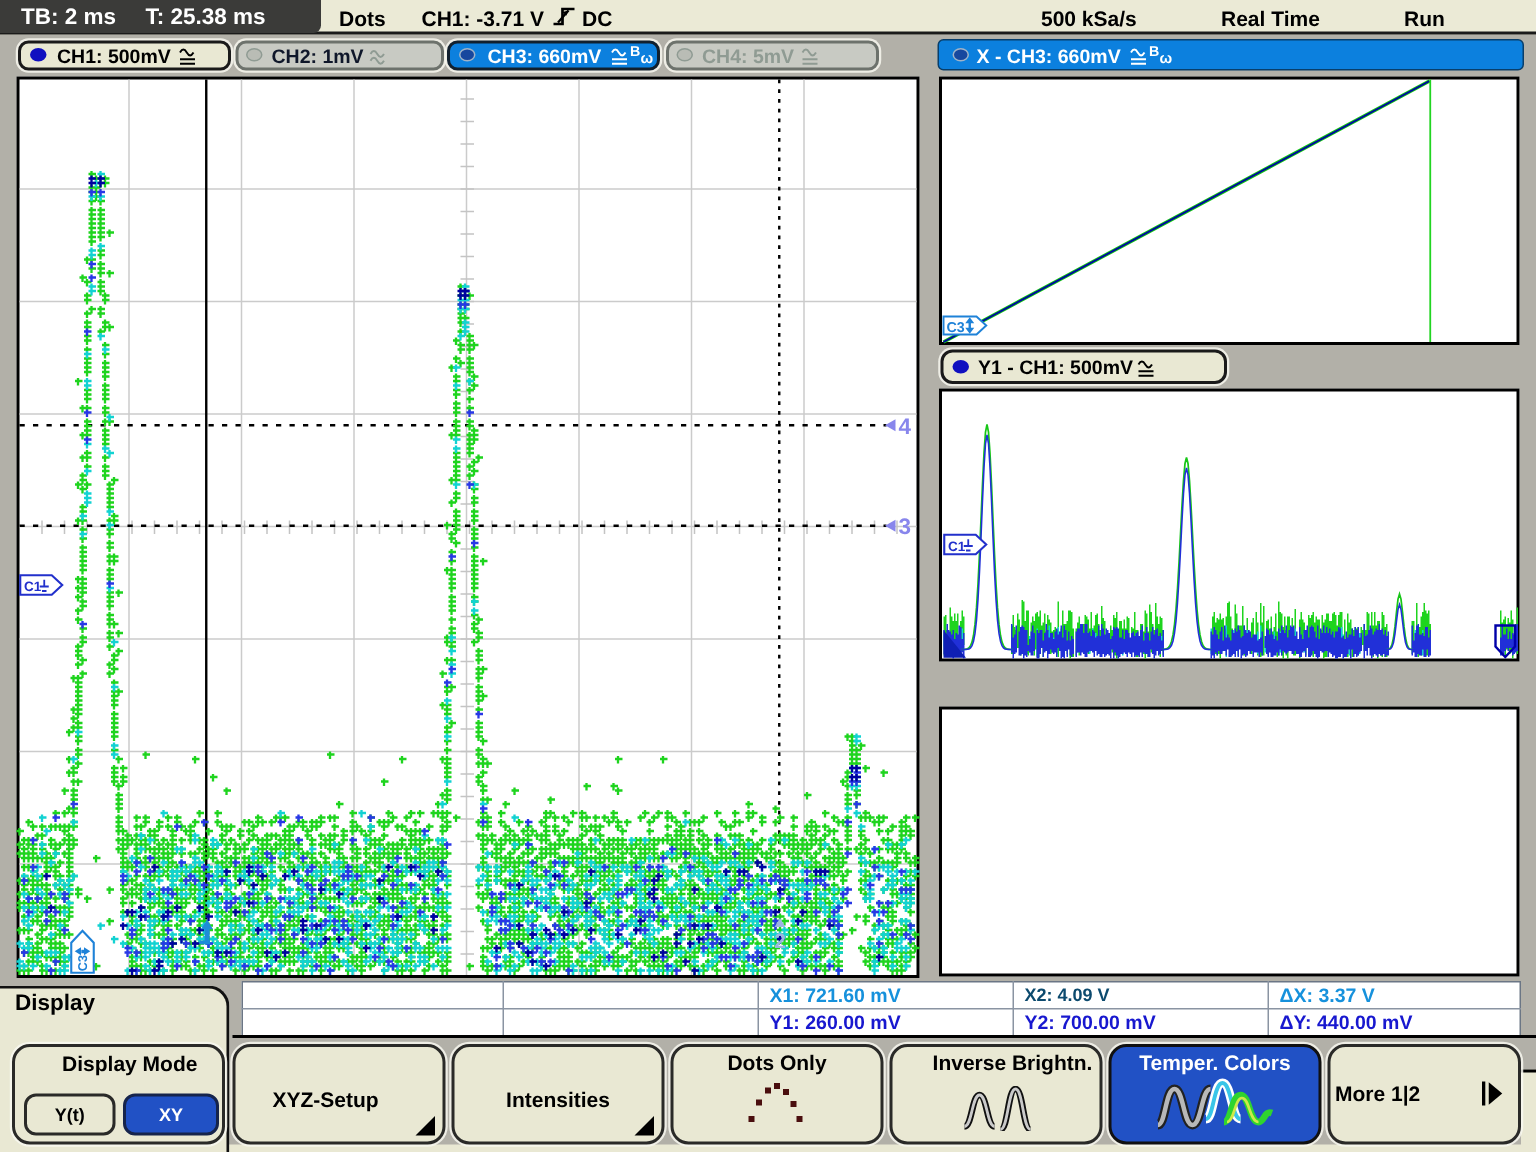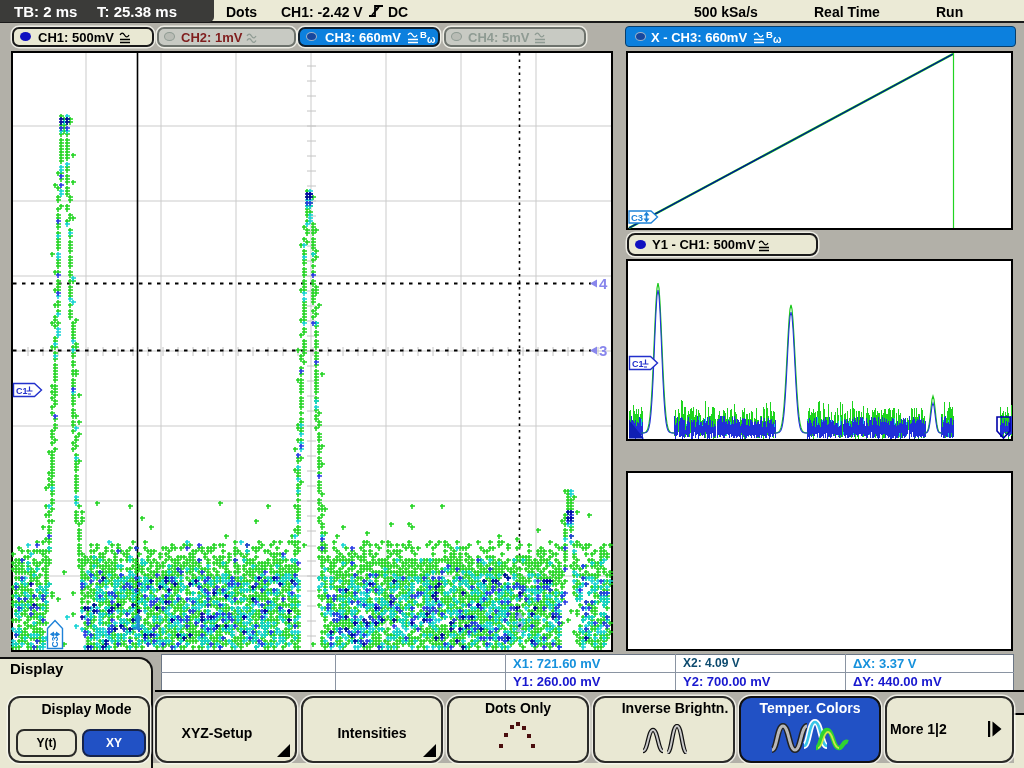--- a/index.html
+++ b/index.html
@@ -7,41 +7,41 @@
 svg { display:block; }
 </style></head>
 <body>
 <div class="abs" style="left:0;top:0;width:1024px;height:768px;background:#b2b0a8;">
 
 <div class="abs" style="left:0;top:0;width:1024px;height:23px;background:#ebead6;border-bottom:2px solid #1a1a1a;"></div>
 <div class="abs" style="left:0;top:0;width:214px;height:22px;background:#3b3b39;border-radius:0 0 5px 0;"></div>
 <div class="abs b" style="left:14px;top:3px;font-size:15px;color:#fff;">TB: 2 ms</div>
 <div class="abs b" style="left:97px;top:3px;font-size:15px;color:#fff;">T: 25.38 ms</div>
 <div class="abs b" style="left:226px;top:4px;font-size:14px;color:#000;">Dots</div>
-<div class="abs b" style="left:281px;top:4px;font-size:14px;color:#000;">CH1: -2.42 V</div>
+<div class="abs b" style="left:281px;top:4px;font-size:14px;color:#000;">CH1: -3.71 V</div>
 <svg class="abs" style="left:368px;top:4px;" width="18" height="14" viewBox="0 0 18 14">
 <path d="M1 12h6V2h8" stroke="#000" stroke-width="1.8" fill="none"></path>
 <path d="M4 11 L11 3" stroke="#000" stroke-width="1.55" fill="none"></path>
 <path d="M11 3l-4 1 2.5 2.5z" fill="#000"></path>
 </svg>
 <div class="abs b" style="left:388px;top:4px;font-size:14px;color:#000;">DC</div>
 <div class="abs b" style="left:694px;top:4px;font-size:14px;color:#000;">500 kSa/s</div>
 <div class="abs b" style="left:814px;top:4px;font-size:14px;color:#000;">Real Time</div>
 <div class="abs b" style="left:936px;top:4px;font-size:14px;color:#000;">Run</div>
 
 <div class="abs" style="left:12px;top:27px;width:142px;height:20px;background:#e9e8d3;border:2px solid #1a1a1a;border-radius:7px;box-shadow:0 0 0 1.5px rgba(248,248,240,0.85);"></div>
 <div class="abs" style="left:20px;top:32px;width:11px;height:9px;background:#1010c0;border-radius:50%;"></div>
 <div class="abs b" style="left:38px;top:30px;font-size:13px;color:#000;">CH1: 500mV</div>
 <svg class="abs" style="left:119px;top:31px;" width="13" height="13" viewBox="0 0 13 13">
 <path d="M1 4c1.5-2.6 3-2.6 4.5 0s3 2.6 4.5 0" stroke="#000" stroke-width="1.3" fill="none"></path>
 <path d="M1 8.5h10M1 11.5h10" stroke="#000" stroke-width="1.3"></path>
 </svg>
 <div class="abs" style="left:157px;top:27px;width:139px;height:20px;background:#c8cac3;border:2px solid #6d726c;border-radius:7px;box-shadow:0 0 0 1.5px rgba(248,248,240,0.85);"></div>
 <div class="abs" style="left:164px;top:32px;width:11px;height:9px;background:#b9bcb5;border:1.5px solid #8f9b93;border-radius:50%;"></div>
-<div class="abs b" style="left:181px;top:30px;font-size:13px;color:#7f1d1d;">CH2: 1mV</div>
+<div class="abs b" style="left:181px;top:30px;font-size:13px;color:#0f172a;">CH2: 1mV</div>
 <svg class="abs" style="left:246px;top:31px;" width="13" height="13" viewBox="0 0 13 13">
 <path d="M1 5c1.5-2.6 3-2.6 4.5 0s3 2.6 4.5 0" stroke="#8f9b93" stroke-width="1.3" fill="none"></path>
 <path d="M1 9.5c1.5-2.6 3-2.6 4.5 0s3 2.6 4.5 0" stroke="#8f9b93" stroke-width="1.3" fill="none"></path>
 </svg>
 <div class="abs" style="left:298px;top:27px;width:142px;height:20px;background:#0c80de;border:2px solid #11202e;border-radius:7px;box-shadow:0 0 0 1.5px rgba(248,248,240,0.85);"></div>
 <div class="abs" style="left:306px;top:32px;width:11px;height:9px;background:#17479e;border:1.5px solid #9fb3c8;border-radius:50%;"></div>
 <div class="abs b" style="left:325px;top:30px;font-size:13px;color:#fff;">CH3: 660mV</div>
 <svg class="abs" style="left:407px;top:31px;" width="13" height="13" viewBox="0 0 13 13">
 <path d="M1 4c1.5-2.6 3-2.6 4.5 0s3 2.6 4.5 0" stroke="#fff" stroke-width="1.3" fill="none"></path>
 <path d="M1 8.5h10M1 11.5h10" stroke="#fff" stroke-width="1.3"></path>

